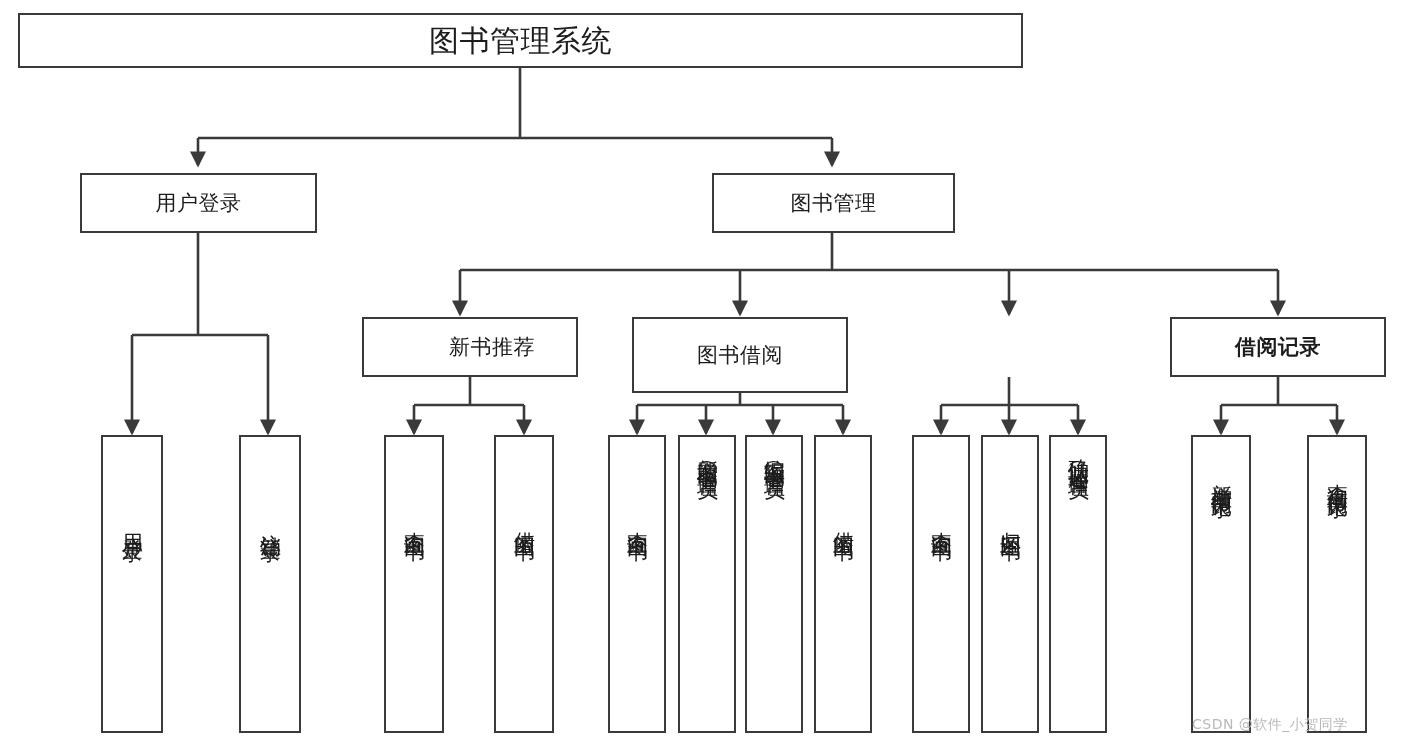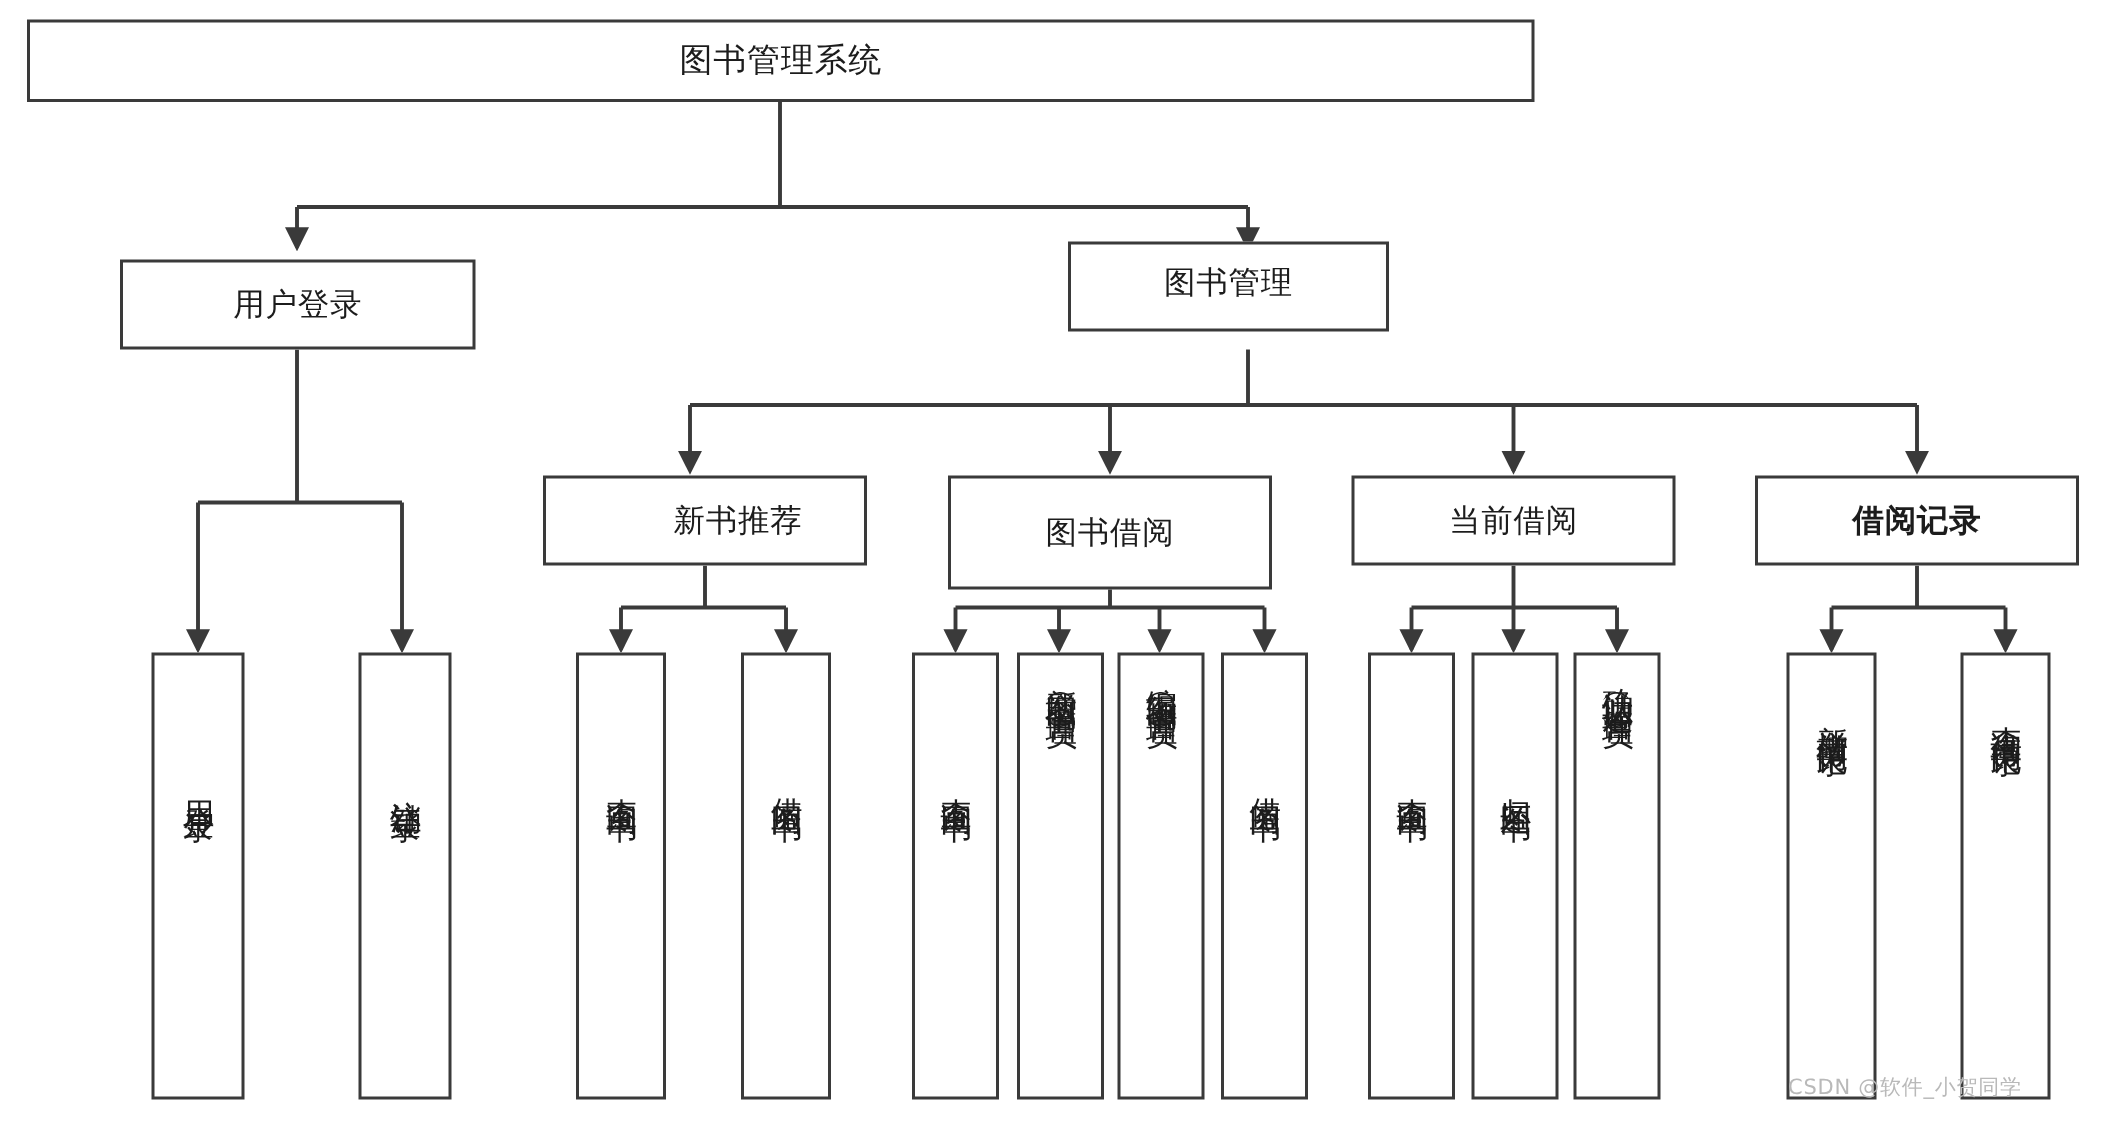--- a/index.html
+++ b/index.html
@@ -41,21 +41,21 @@
     text-align: center;
     line-height: 1.18;
     letter-spacing: 0.5px;
   }
   
   .node.horiz .label {
     font-size: 21px;
     writing-mode: horizontal-tb;
   }
   .node.root .label {
-    font-size: 22px;
+    font-size: 30px;
   }
   
   .node.vert {
     align-items: flex-start;
     justify-content: center;
     padding-top: 6px;
   }
   .node.vert .label {
     writing-mode: vertical-rl;
     text-orientation: upright;
@@ -128,33 +128,30 @@
     </g>
   </svg>
 
   <div class="node horiz root" style="left:18px; top:13px; width:1005px; height:55px;">
     <span class="label">图书管理系统</span>
   </div>
 
   <div class="node horiz" style="left:80px; top:173px; width:237px; height:60px;">
     <span class="label">用户登录</span>
   </div>
-  <div class="node horiz" style="left:712px; top:161px; width:214px; height:60px;font-family:Liberation Mono, monospace;">
+  <div class="node horiz" style="left:712px; top:173px; width:243px; height:60px;">
     <span class="label">图书管理</span>
   </div>
 
   <div class="node horiz" style="left:362px; top:317px; width:216px; height:60px;padding-left:44px;">
     <span class="label">新书推荐</span>
   </div>
   <div class="node horiz" style="left:632px; top:317px; width:216px; height:76px;">
     <span class="label">图书借阅</span>
   </div>
-  <div class="node horiz" style="left:901px; top:317px; width:216px; height:60px;">
-    <span class="label">当前借阅</span>
-  </div>
   <div class="node horiz" style="left:1170px; top:317px; width:216px; height:60px;font-weight:bold;">
     <span class="label">借阅记录</span>
   </div>
 
   <div class="node vert" style="left:101px; top:435px; width:62px; height:298px; padding-top:80px;">
     <span class="label">用户登录</span>
   </div>
   <div class="node vert" style="left:239px; top:435px; width:62px; height:298px; padding-top:80px;">
     <span class="label">注销登录</span>
   </div>

